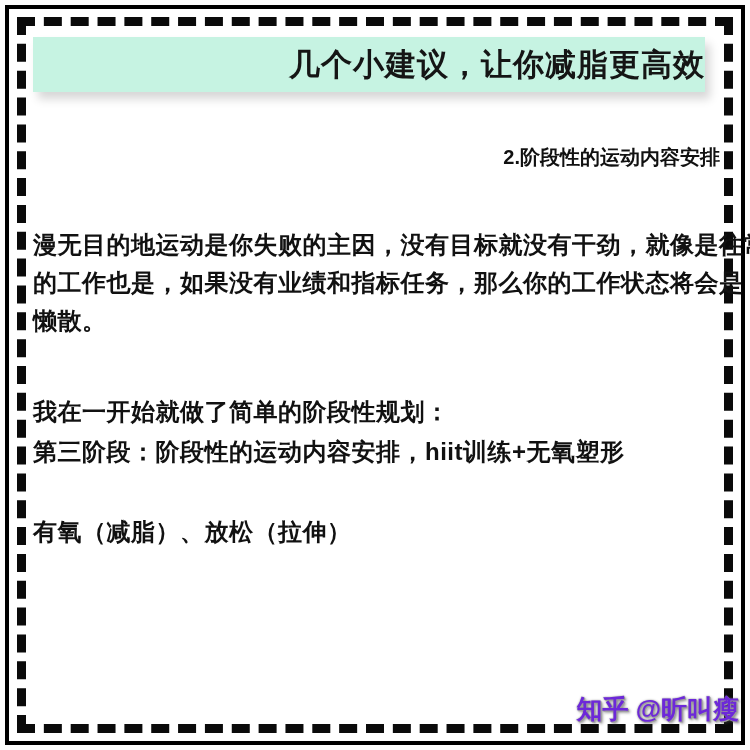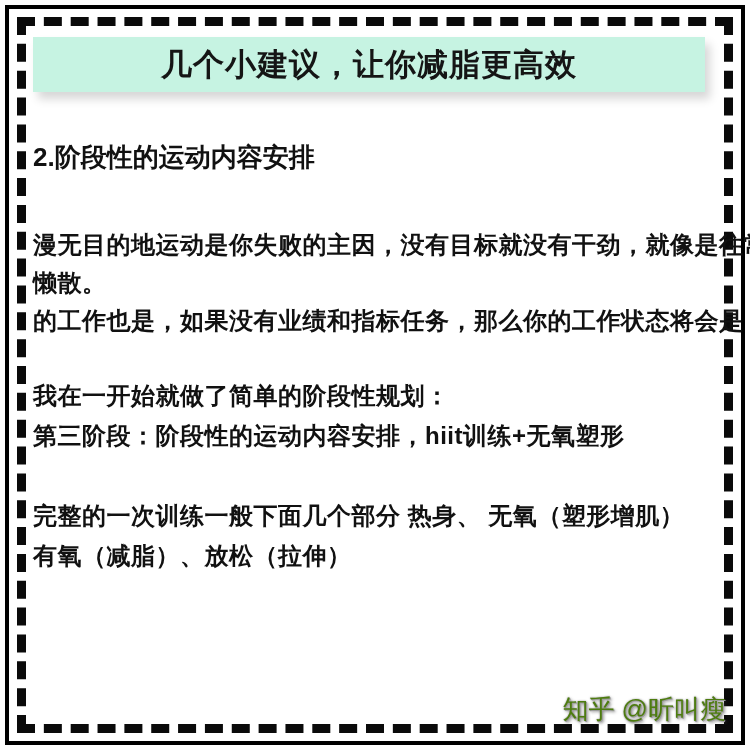--- a/index.html
+++ b/index.html
@@ -34,56 +34,57 @@
     top: 28px;
   }
   .banner {
     margin-top: 9px;
     width: 672px;
     height: 55px;
     background: #c6f3e2;
     box-shadow: 5px 7px 9px rgba(0, 0, 0, 0.16);
     display: flex;
     align-items: center;
-    justify-content: center;
+    justify-content: flex-end;
   }
   .banner-title {
     font-size: 31px;
     font-weight: bold;
     letter-spacing: 1px;
     color: #151515;
     white-space: nowrap;
   }
   .section-heading {
     margin-top: 48px;
-    font-size: 26px;
+    font-size: 20px;
     font-weight: bold;
     line-height: 34px;
+    text-align: right;
   }
   .para {
     font-size: 24px;
     font-weight: bold;
     letter-spacing: 0.5px;
   }
   .para-1 { margin-top: 52px; }
   .para-1 .text-line { line-height: 38px; }
-  .para-2 { margin-top: 36px; }
+  .para-2 { margin-top: 52px; }
   .para-2 .text-line { line-height: 40px; }
   .para-3 { margin-top: 40px; }
   .para-3 .text-line { line-height: 40px; }
   .text-line {
     white-space: nowrap;
   }
   .watermark {
     position: absolute;
     top: 692px;
-    right: 24px;
+    right: 11px;
     font-size: 26px;
-    font-weight: normal;
-    color: #4d7c0f;
+    font-weight: bold;
+    color: #6d28d9;
     white-space: nowrap;
     text-shadow:
       1px 1px 0 #9d9d9d,
       2px 2px 3px rgba(70, 70, 70, 0.65),
       0 0 2px rgba(120, 120, 120, 0.8);
     z-index: 5;
   }
 </style>
 </head>
 <body>
@@ -94,29 +95,28 @@
 <div class="content">
 
   <div class="banner">
     <span class="banner-title">几个小建议，让你减脂更高效</span>
   </div>
 
   <div class="section-heading">2.阶段性的运动内容安排</div>
 
   <div class="para para-1">
     <div class="text-line">漫无目的地运动是你失败的主因，没有目标就没有干劲，就像是往常</div>
+    <div class="text-line">的工作也是，如果没有业绩和指标任务，那么你的工作状态将会是</div>
     <div class="text-line">懒散。</div>
-    <div class="text-line">的工作也是，如果没有业绩和指标任务，那么你的工作状态将会是</div>
   </div>
 
   <div class="para para-2">
     <div class="text-line">我在一开始就做了简单的阶段性规划：</div>
     <div class="text-line">第三阶段：阶段性的运动内容安排，hiit训练+无氧塑形</div>
   </div>
 
   <div class="para para-3">
-    <div class="text-line">完整的一次训练一般下面几个部分 热身、 无氧（塑形增肌）</div>
     <div class="text-line">有氧（减脂）、放松（拉伸）</div>
   </div>
 
 </div>
 
 <div class="watermark">知乎 @昕叫瘦</div>
 
 </body></html>

